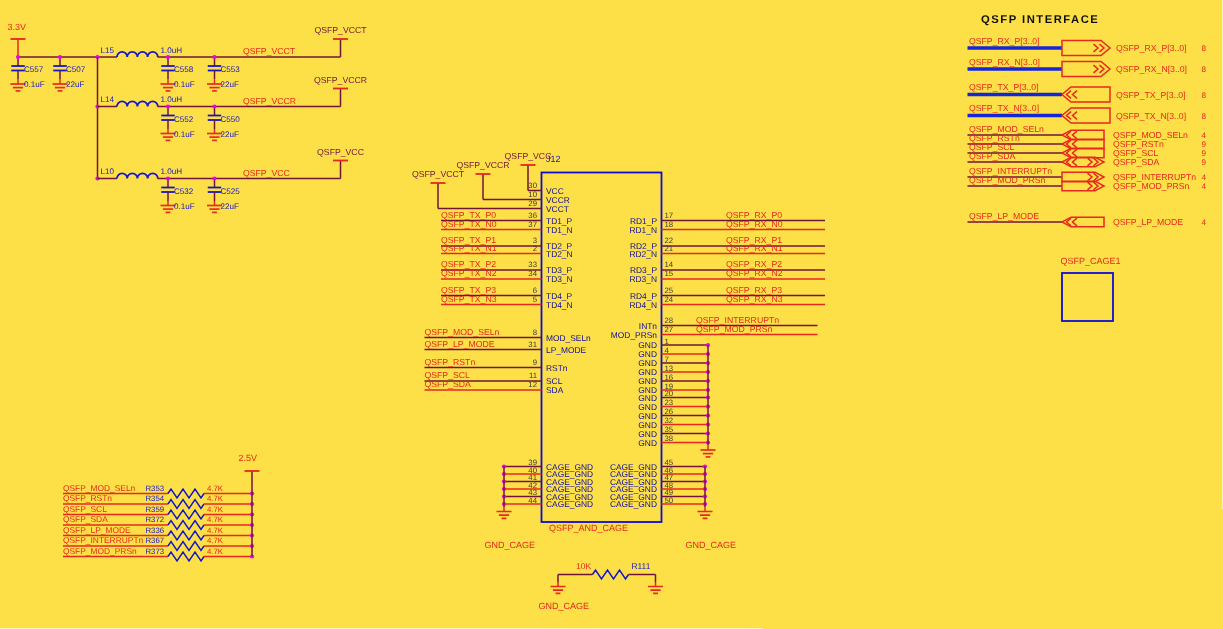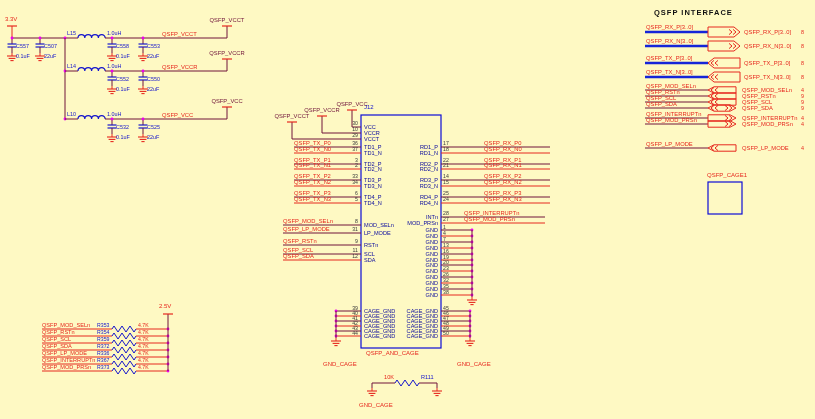--- a/index.html
+++ b/index.html
@@ -1,16 +1,16 @@
 <!DOCTYPE html>
 <html><head>
 <meta charset="utf-8">
 <style>
 html,body{margin:0;padding:0;background:#fff;}
-#stage{position:relative;width:815px;height:419px;background:#fef9c3;overflow:hidden;font-family:"Liberation Sans",sans-serif;}
+#stage{position:relative;width:815px;height:419px;background:#fde047;overflow:hidden;font-family:"Liberation Sans",sans-serif;}
 #schem{position:absolute;left:0;top:0;}
 .lbl{position:absolute;white-space:nowrap;line-height:1;font-size:6px;font-family:"Liberation Sans",sans-serif;}
 .red{color:#e6281e}
 .blue{color:#1515cc}
 .title{color:#111111;font-weight:bold;font-size:7.5px;letter-spacing:1px;}
 svg text{font-family:"Liberation Sans",sans-serif;}
 </style>
 </head>
 <body>
 

